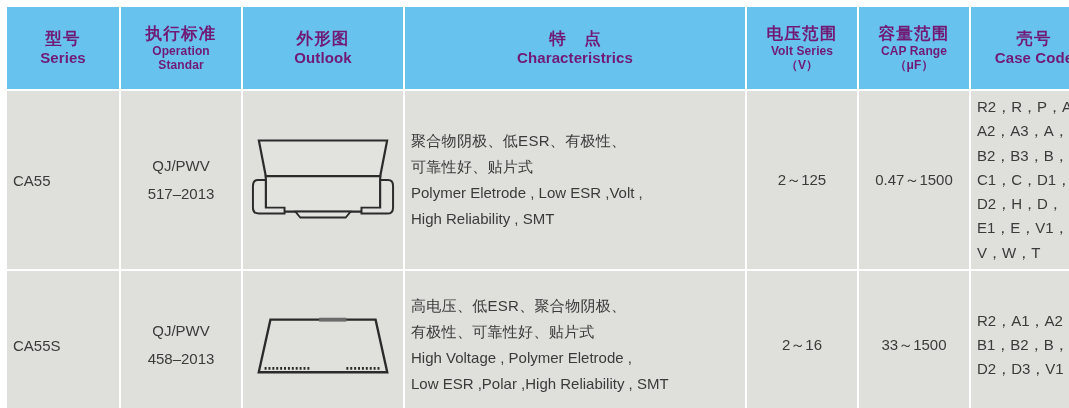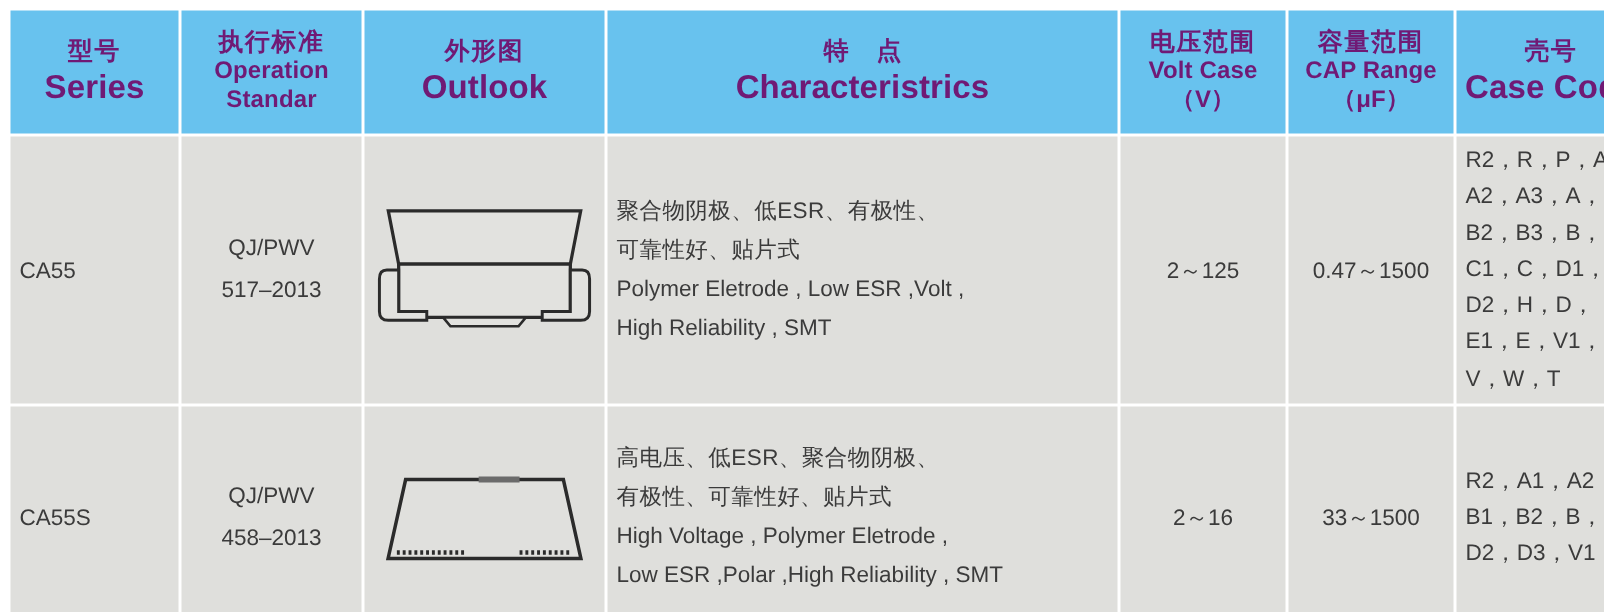--- a/index.html
+++ b/index.html
@@ -37,24 +37,24 @@
     letter-spacing: 0.2px;
   }
   .hdr-cn {
     display: block;
     font-size: 16.5px;
     letter-spacing: 1.2px;
   }
   .hdr-cn.spaced { letter-spacing: 7px; text-indent: 7px; }
   .hdr-en {
     display: block;
-    font-size: 22px;
+    font-size: 15px;
     letter-spacing: 0.1px;
   }
-  .hdr-en.small { font-size: 16px; }
+  .hdr-en.small { font-size: 12px; }
 
   
   .spec-table tbody td {
     background: #dfdfdc;
     color: #3b3b3b;
     vertical-align: middle;
     padding: 4px 6px;
     font-size: 15px;
   }
   tbody tr.row-1 td { height: 166px; }
@@ -100,21 +100,21 @@
       <th style="width:156px">
         <span class="hdr-cn">外形图</span>
         <span class="hdr-en">Outlook</span>
       </th>
       <th style="width:336px">
         <span class="hdr-cn spaced">特 点</span>
         <span class="hdr-en">Characteristrics</span>
       </th>
       <th style="width:106px">
         <span class="hdr-cn">电压范围</span>
-        <span class="hdr-en small">Volt Case</span>
+        <span class="hdr-en small">Volt Series</span>
         <span class="hdr-en small">（V）</span>
       </th>
       <th style="width:106px">
         <span class="hdr-cn">容量范围</span>
         <span class="hdr-en small">CAP Range</span>
         <span class="hdr-en small">（μF）</span>
       </th>
       <th style="width:122px">
         <span class="hdr-cn">壳号</span>
         <span class="hdr-en">Case Code</span>

